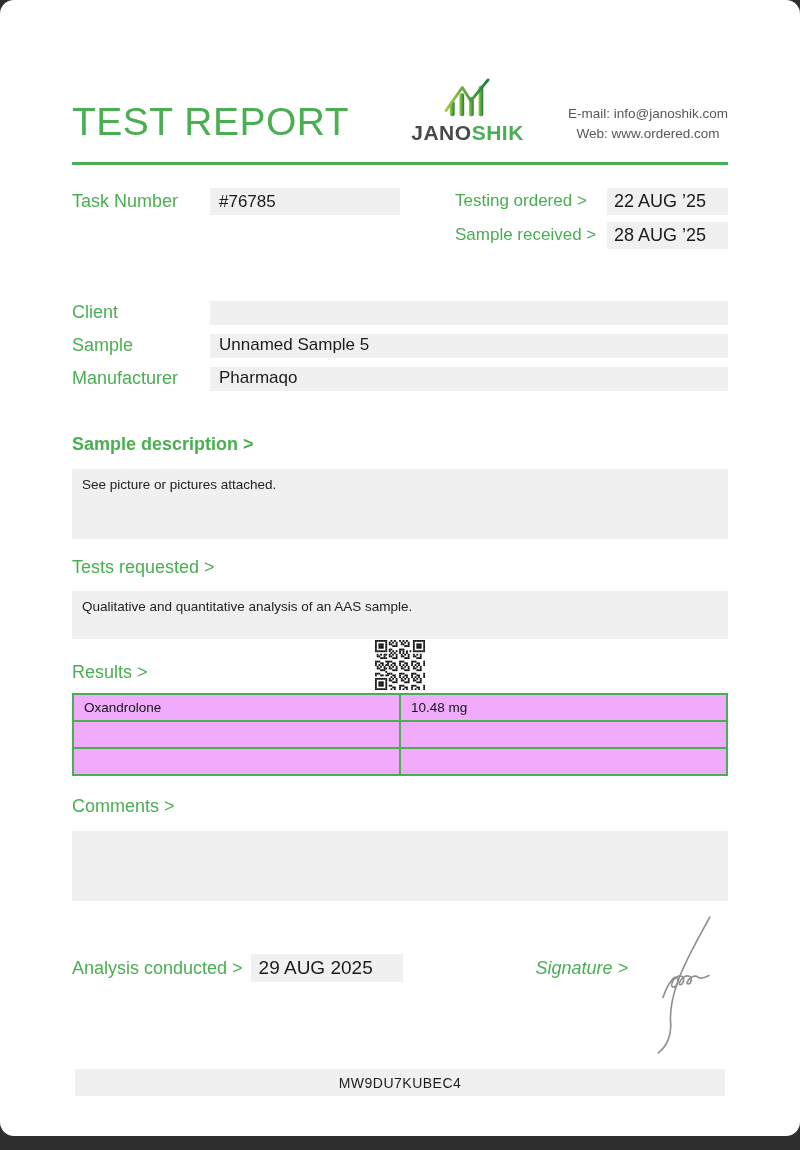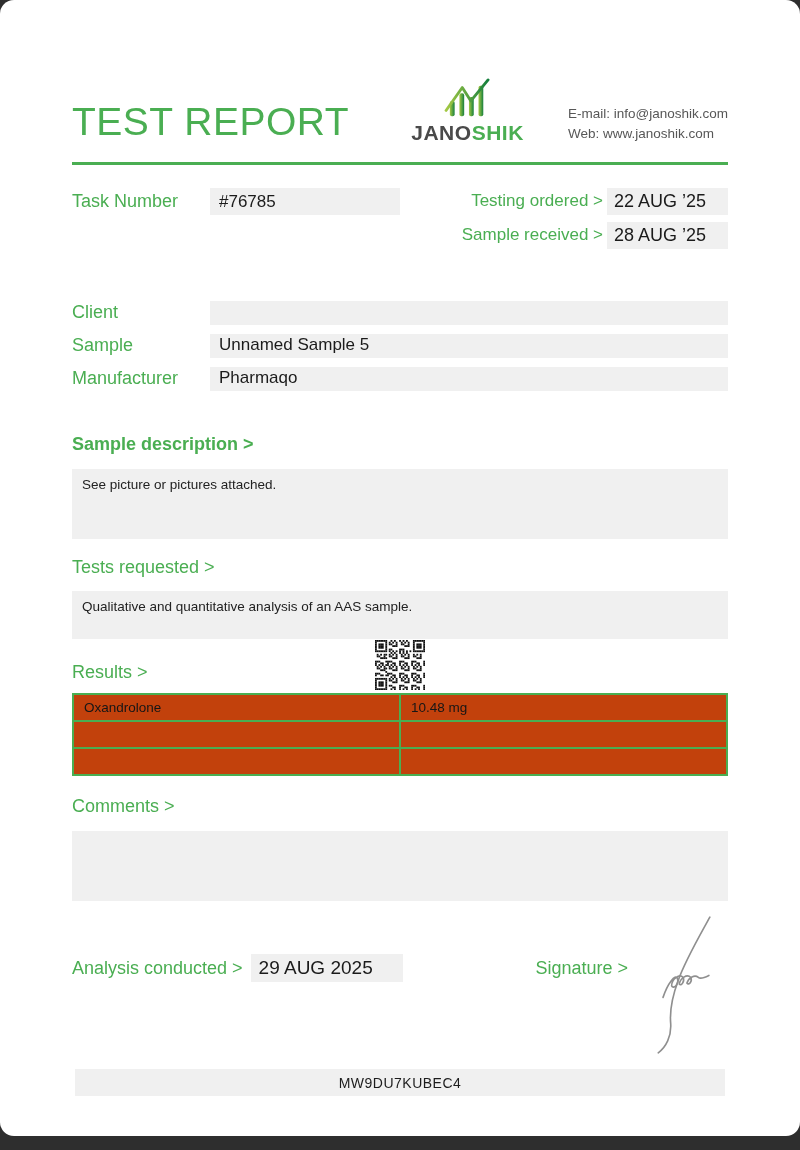--- a/index.html
+++ b/index.html
@@ -11,63 +11,63 @@
   body{background:var(--frame);font-family:"Liberation Sans",sans-serif;}
   .page{width:800px;height:1136px;background:#ffffff;border-radius:14px;overflow:hidden;position:relative;}
 
   
   .header{display:flex;justify-content:space-between;align-items:flex-start;padding:42px 72px 0 72px;margin-top:36px;}
   .title{color:var(--accent);font-size:39px;font-weight:400;letter-spacing:.5px;line-height:1;margin-top:24px;white-space:nowrap;}
   .brand{text-align:center;margin-top:0;margin-left:18px;}
   .brand svg{display:block;margin:0 auto 1px auto;}
   .brand-name{font-size:21px;font-weight:700;letter-spacing:.5px;color:var(--brand-gray);white-space:nowrap;}
   .brand-name .green{color:var(--accent);}
-  .contact{margin-top:26px;font-size:13.5px;color:var(--contact);text-align:left;line-height:1.45;white-space:nowrap;}
+  .contact{margin-top:26px;font-size:13.5px;color:var(--contact);text-align:center;line-height:1.45;white-space:nowrap;}
   .divider{height:3px;background:var(--accent);margin:17px 72px 0 72px;}
 
   
   .task-row{display:flex;margin:23px 72px 0 72px;}
   .green-label{color:var(--accent);font-size:18px;}
   .task-label{width:138px;padding-top:3px;}
   .field{background:var(--field);color:var(--ink);}
   .task-field{width:190px;height:27px;font-size:17px;padding:4px 0 0 9px;}
   .dates{margin-left:auto;}
   .date-row{display:flex;margin-bottom:7px;}
-  .date-label{width:148px;text-align:right;font-size:17px;padding-top:3px;}
+  .date-label{width:148px;text-align:left;font-size:17px;padding-top:3px;}
   .date-field{width:121px;height:27px;font-size:18px;padding:3px 0 0 7px;margin-left:4px;white-space:nowrap;}
 
   
   .info-block{margin:45px 72px 0 72px;}
   .info-row{display:flex;margin-bottom:9px;}
   .info-label{width:138px;font-size:18px;padding-top:1px;}
   .info-field{flex:1;height:24px;font-size:17px;padding:1px 0 0 9px;}
 
   
   .sec-heading{color:var(--accent);font-size:18px;margin:0 72px;}
   .h-sampledesc{margin-top:43px;font-weight:bold;}
   .gray-box{margin:14px 72px 0 72px;background:var(--field);height:70px;padding:8px 10px;font-size:13.5px;color:#222222;}
   .h-tests{margin-top:18px;}
   .box-tests{height:48px;margin-top:13px;}
 
   
   .results-header{position:relative;height:52px;margin:0 72px;}
   .results-heading{position:absolute;left:0;bottom:8px;}
   .qr{position:absolute;left:50%;transform:translateX(-50%);top:1px;width:50px;height:50px;}
   table.results{width:656px;margin:2px 72px 0 72px;border-collapse:collapse;}
-  table.results td{border:2px solid var(--accent);height:27px;width:50%;font-size:13.5px;color:#161616;padding:0 0 0 10px;background:#c2410c;}
+  table.results td{border:2px solid var(--accent);height:27px;width:50%;font-size:13.5px;color:#161616;padding:0 0 0 10px;background:#f0abfc;}
 
   
   .h-comments{margin-top:20px;}
   .box-comments{height:70px;}
 
   
   .footer-row{display:flex;align-items:flex-start;margin:53px 72px 0 72px;position:relative;}
   .analysis-label{font-size:18px;padding-top:4px;}
   .analysis-field{width:152px;height:28px;font-size:19px;padding:3px 0 0 8px;margin-left:8px;white-space:nowrap;}
-  .sig-wrap{margin-left:auto;display:flex;}
+  .sig-wrap{margin-left:auto;display:flex;font-style:italic;}
   .sig-label{font-size:18px;padding-top:4px;margin-right:14px;}
   .sig-art{width:86px;height:144px;margin-top:-42px;}
 
   .verify{margin:12px 72px 0 72px;color:var(--accent);font-size:17.5px;width:656px;text-align:justify;text-align-last:justify;}
   .key-bar{margin:13px 72px 0 75px;width:650px;height:27px;background:var(--field);text-align:center;font-size:14px;color:#1d1d1d;letter-spacing:.5px;padding-top:6px;}
 </style>
 </head>
 <body>
 
 <div class="page">
@@ -85,21 +85,21 @@
         <rect x="11" y="24" width="5" height="16" rx="2" fill="url(#lg)"></rect>
         <rect x="21" y="16" width="5" height="24" rx="2" fill="url(#lg)"></rect>
         <rect x="31" y="20" width="5" height="20" rx="2" fill="url(#lg)"></rect>
         <rect x="41" y="8" width="5" height="32" rx="2" fill="url(#lg)"></rect>
         <path d="M7 34 L24 10 L33 24 L51 2" stroke="url(#lg)" stroke-width="3" fill="none" stroke-linecap="round" stroke-linejoin="round"></path>
       </svg>
       <div class="brand-name"><span>JANO</span><span class="green">SHIK</span></div>
     </div>
     <div class="contact">
       <div><span>E-mail:</span> <span>info@janoshik.com</span></div>
-      <div><span>Web:</span> <span>www.janoshik.com</span></div>
+      <div><span>Web:</span> <span>www.ordered.com</span></div>
     </div>
   </div>
 
   <div class="divider"></div>
 
   <div class="task-row">
     <div class="green-label task-label">Task Number</div>
     <div class="field task-field">#76785</div>
     <div class="dates">
       <div class="date-row">

